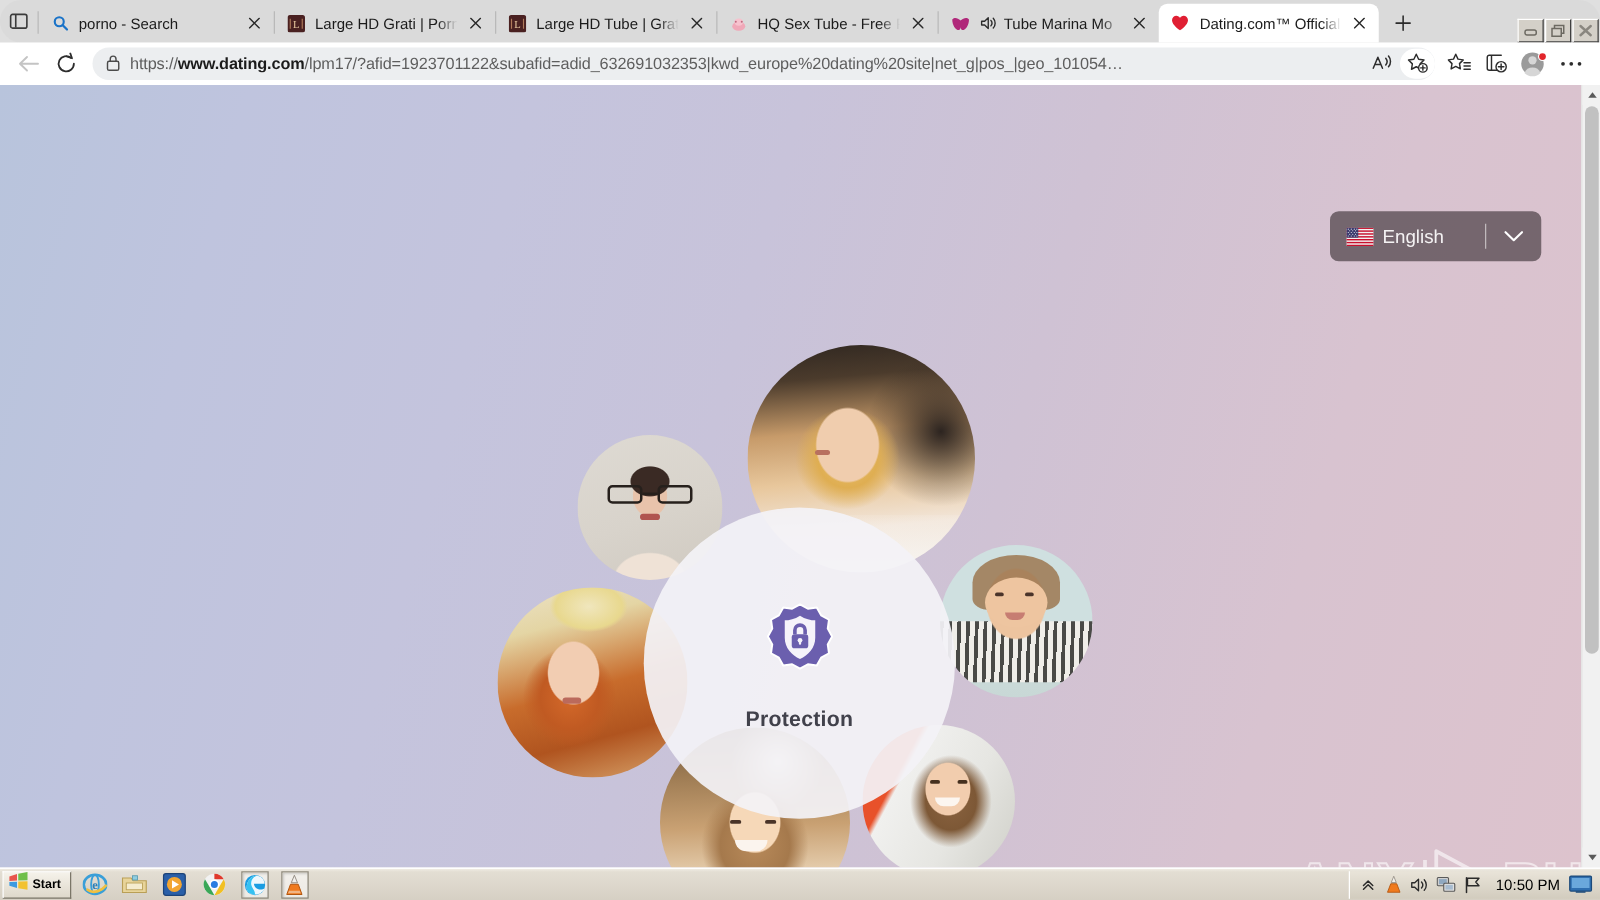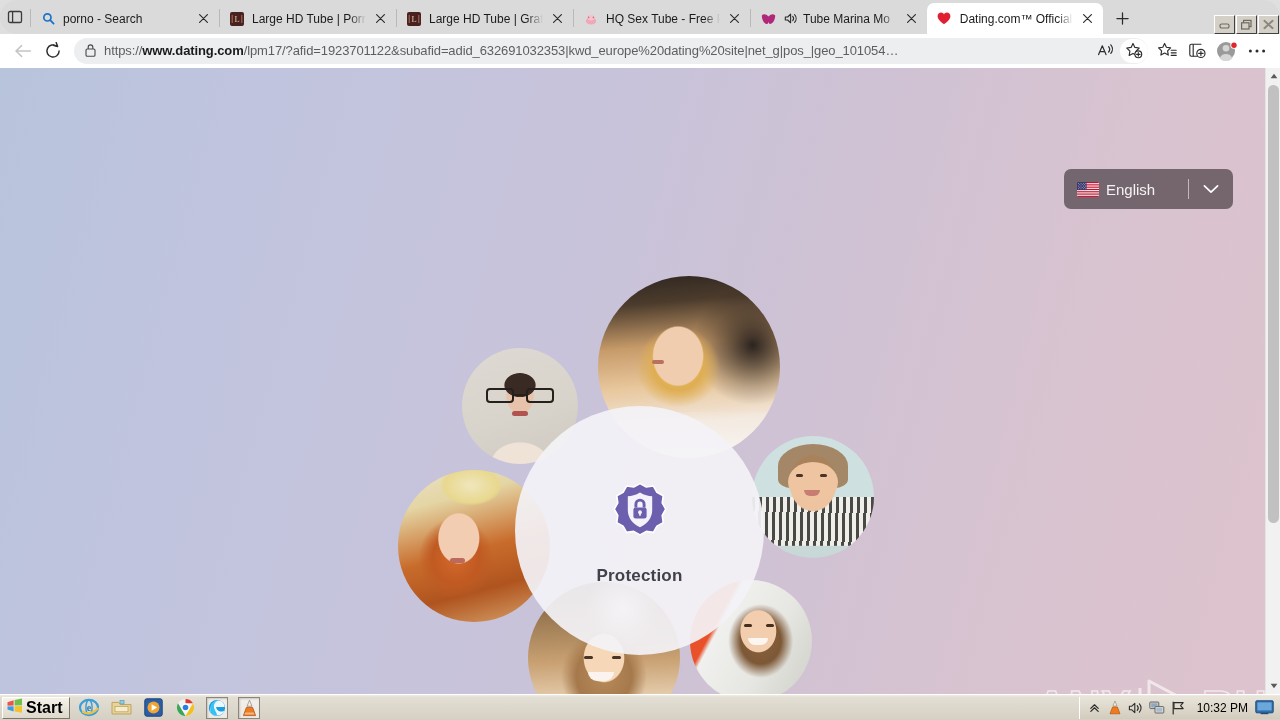--- a/index.html
+++ b/index.html
@@ -289,21 +289,21 @@
     margin-left: 2px;
     padding: 0 7px 0 3px;
     background: linear-gradient(to bottom,#f5f2ea,#ded8cb);
     border: 1px solid #ffffff;
     border-right-color: #7b7668;
     border-bottom-color: #7b7668;
     display: flex; align-items: center;
     flex: 0 0 auto;
   }
   #startbtn .slabel {
-    font-size: 16px; font-weight: bold; color: #000000;
+    font-size: 10px; font-weight: bold; color: #000000;
     margin-left: 3px;
   }
   #quicklaunch {
     display: flex; align-items: center;
     margin-left: 8px;
     flex: 0 0 auto;
   }
   .qlitem {
     width: 22px; height: 22px;
     margin-right: 10px;
@@ -372,21 +372,21 @@
     <div class="tab-sep"></div>
 
     <div class="tab" style="width:176px">
       <span class="tab-favicon">
         <svg width="14" height="14" viewBox="0 0 14 14">
           <rect width="14" height="14" rx="2" fill="#4a2121"></rect>
           <text x="7" y="10.3" font-family="Liberation Serif, serif" font-size="8.5" fill="#e8c9a0" text-anchor="middle">L</text>
           <path d="M2.2 3 L2.2 11 M11.8 3 L11.8 11" stroke="#b07a5a" stroke-width="0.9"></path>
         </svg>
       </span>
-      <span class="tab-title">Large HD Tube | Porn</span>
+      <span class="tab-title">Large HD Grati | Porn</span>
       <span class="tab-close">
         <svg width="9" height="9" viewBox="0 0 9 9">
             <path d="M0.6 0.6 L8.4 8.4 M8.4 0.6 L0.6 8.4" stroke="#2b2b2b" stroke-width="1.15" stroke-linecap="round"></path>
           </svg>
       </span>
     </div>
     <div class="tab-sep"></div>
 
     <div class="tab" style="width:176px">
       <span class="tab-favicon">
@@ -816,21 +816,21 @@
         <rect x="6.0" y="6.6" width="8.8" height="6.4" rx="0.8" fill="#e0e0e0" stroke="#5a5a5a" stroke-width="0.9"></rect>
         <rect x="7.3" y="7.9" width="6.0" height="3.8" fill="#a8bcd0"></rect>
       </svg>
     </div>
     <div class="trayicon">
       <svg width="15" height="14" viewBox="0 0 15 14">
         <path d="M2.2 1.2 L2.2 13.0" stroke="#2b2b2b" stroke-width="1.2" stroke-linecap="round"></path>
         <path d="M3.0 1.6 L12.2 1.6 L9.6 4.6 L12.2 7.6 L3.0 7.6 Z" fill="none" stroke="#2b2b2b" stroke-width="1.1" stroke-linejoin="round"></path>
       </svg>
     </div>
-    <div id="clock">10:32 PM</div>
+    <div id="clock">10:50 PM</div>
     <div id="showdesk">
       <svg width="19" height="15" viewBox="0 0 19 15">
         <rect x="0.8" y="0.8" width="17.4" height="12" rx="1" fill="#2f6fb0" stroke="#1d4a7a" stroke-width="1"></rect>
         <rect x="2.4" y="2.4" width="14.2" height="8.0" fill="#6aa8dc"></rect>
         <path d="M5.6 13.6 L13.4 13.6" stroke="#1d4a7a" stroke-width="1.2"></path>
       </svg>
     </div>
   </div>
 </div>
 

